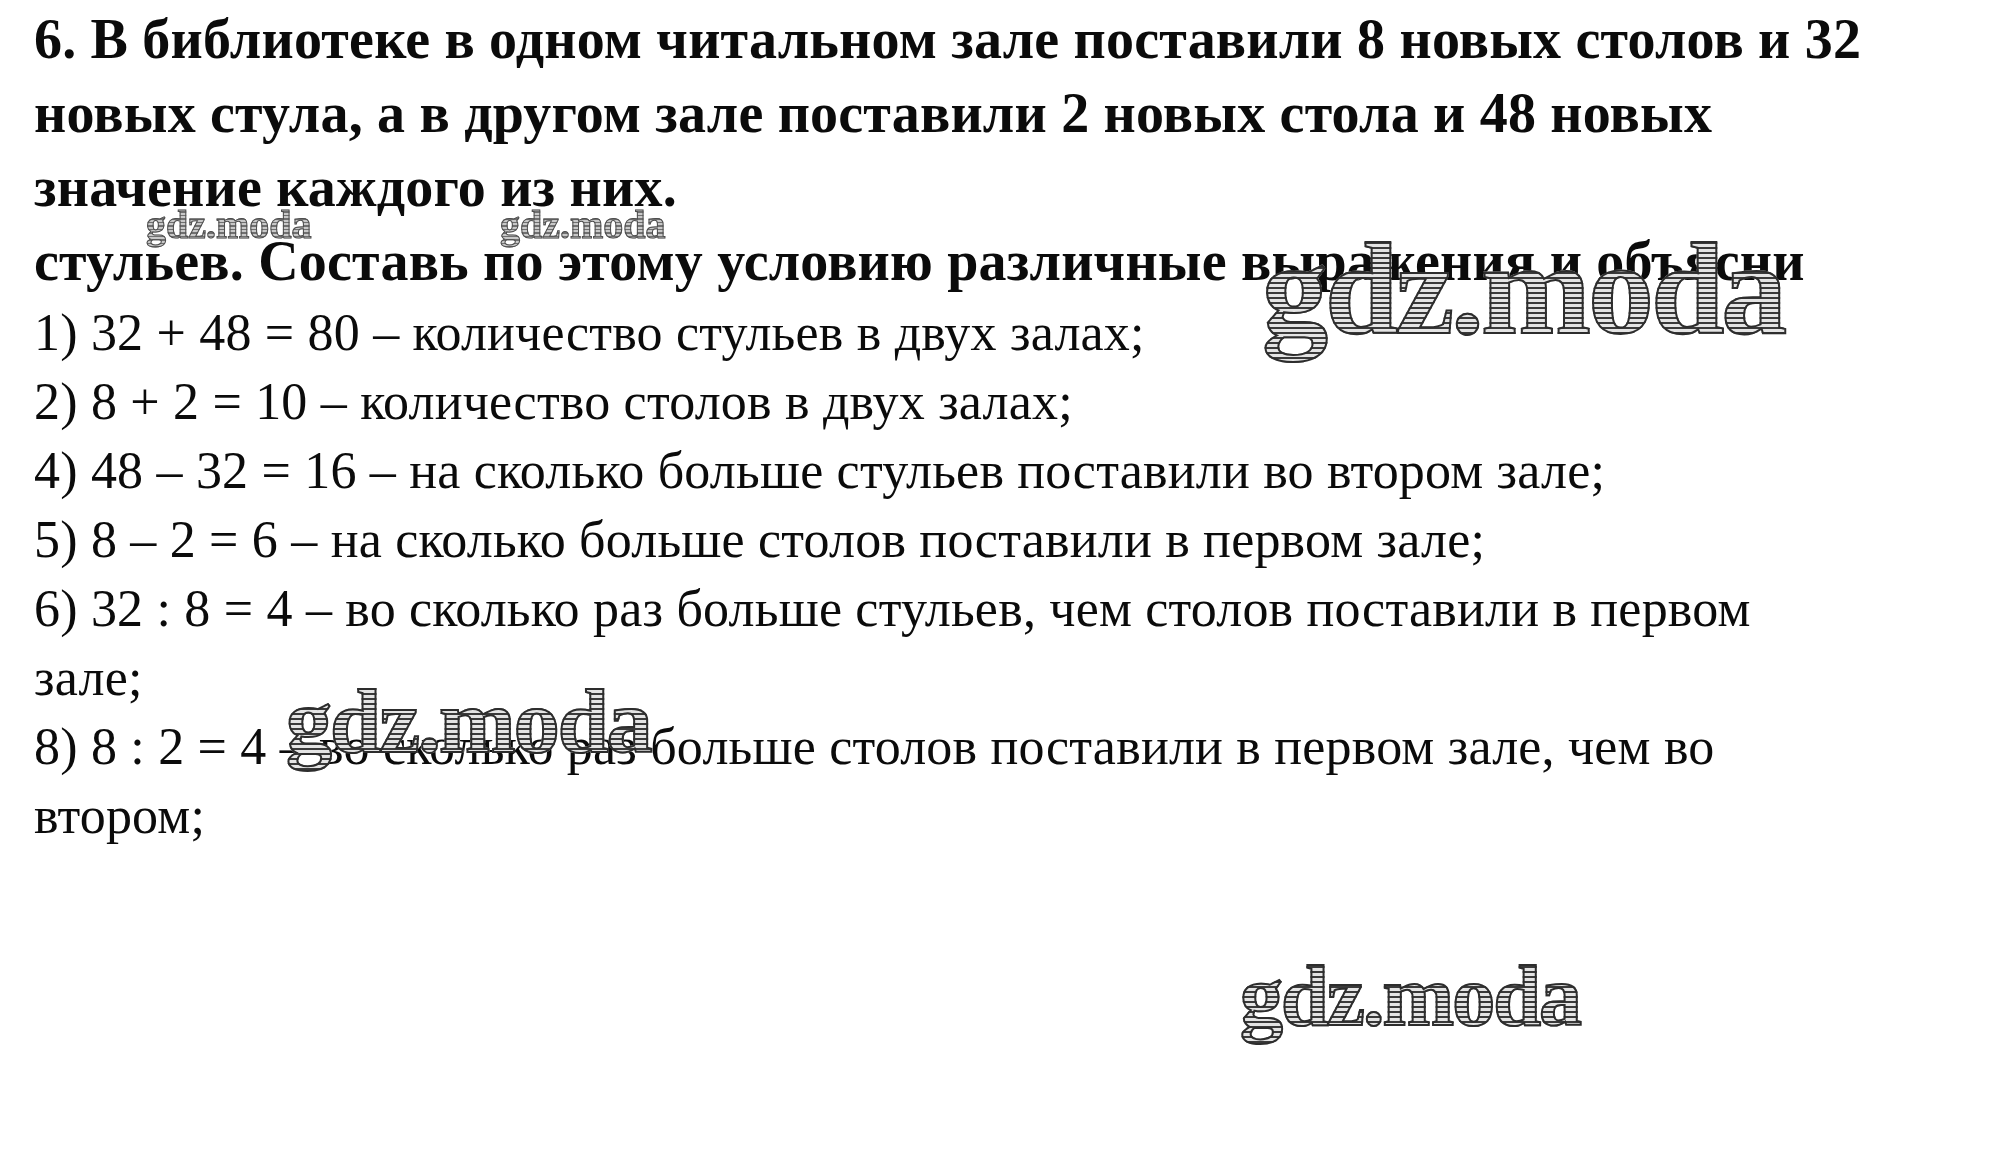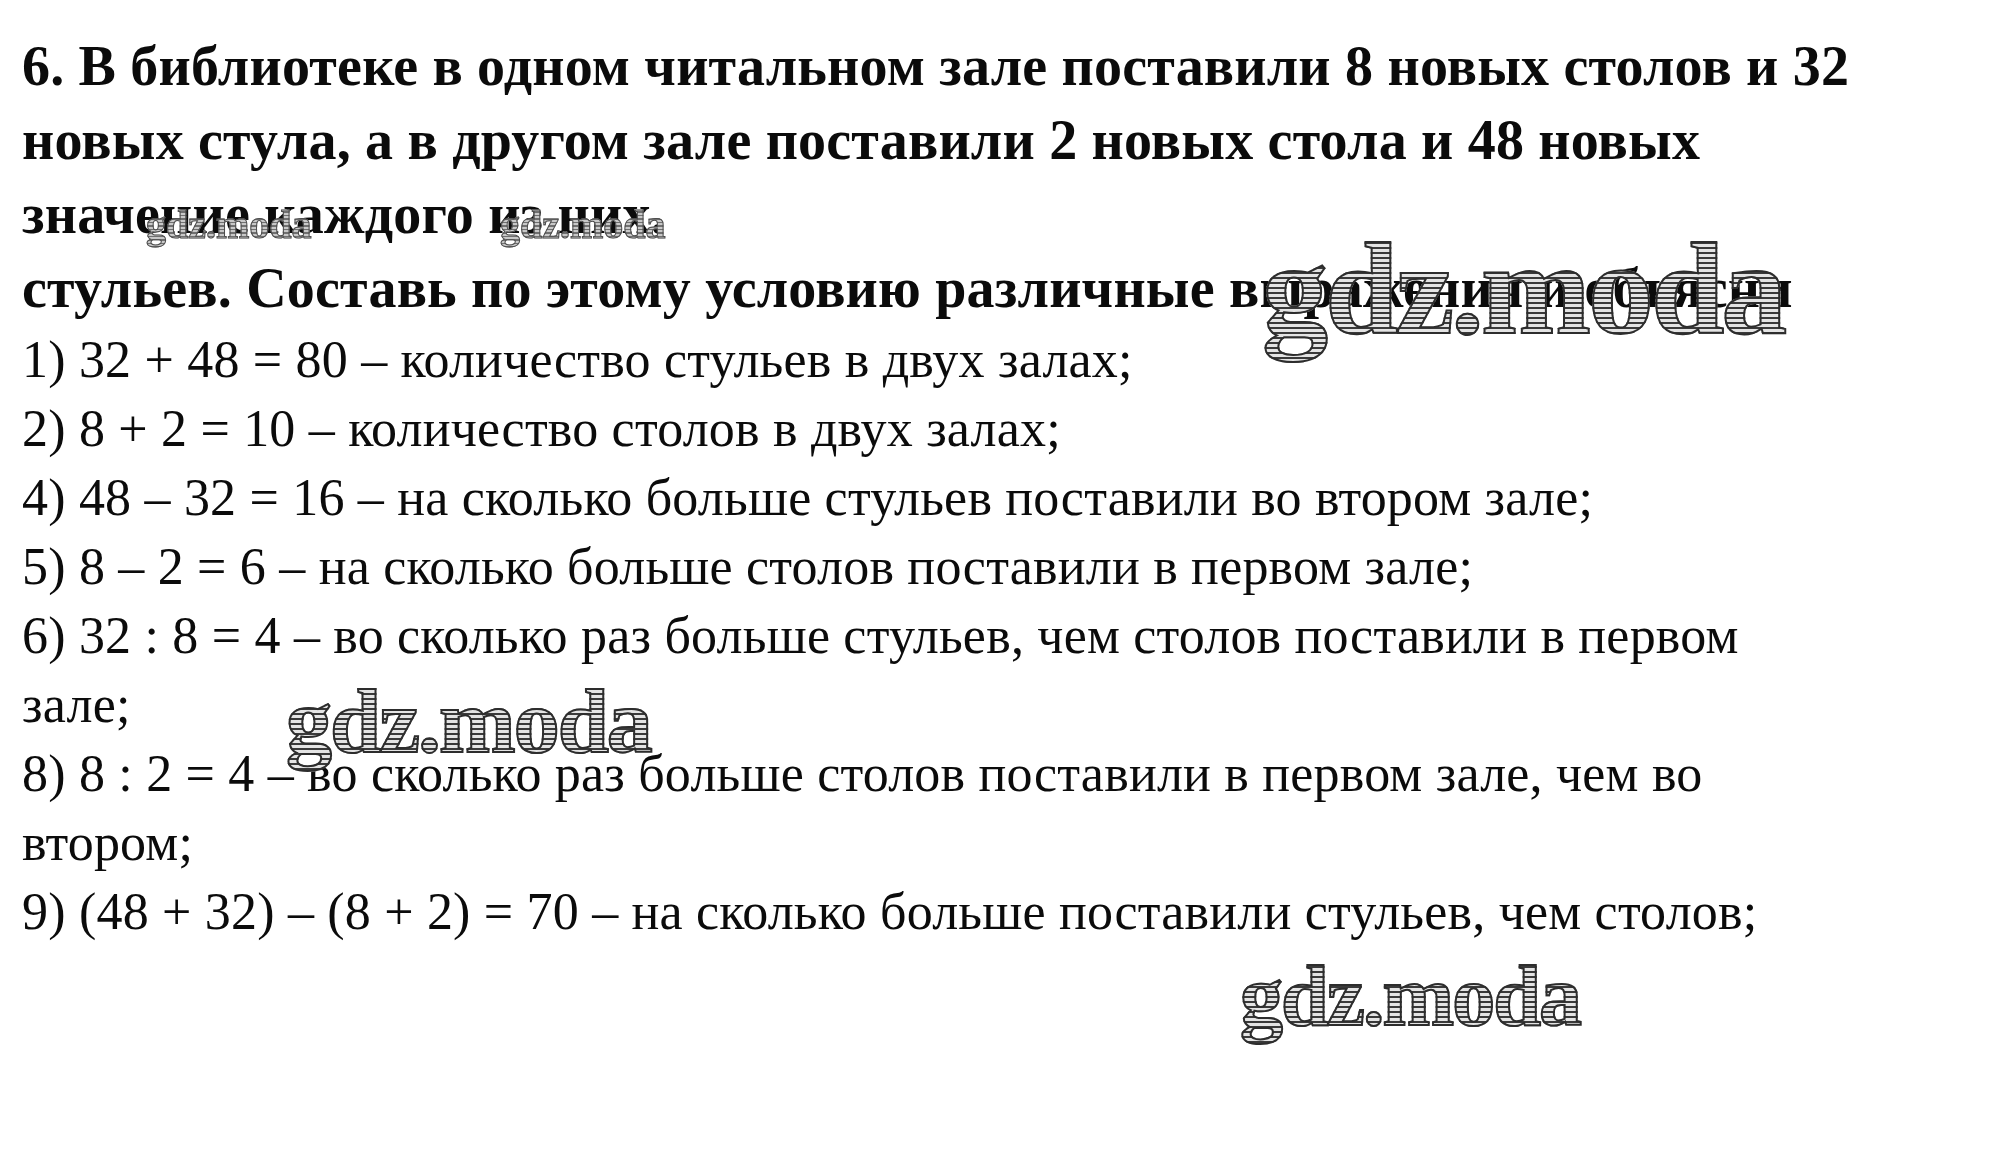--- a/index.html
+++ b/index.html
@@ -11,24 +11,23 @@
     position: relative;
     width: 2003px;
     height: 1157px;
     background: #ffffff;
     overflow: hidden;
     font-family: "Liberation Serif", serif;
     color: #0b0b0b;
   }
   .content {
     position: absolute;
-    left: 22px;
+    left: 34px;
     top: 2px;
     width: 1960px;
-    margin-top: 27px;
   }
   .heading-line {
     font-size: 56px;
     font-weight: bold;
     line-height: 74px;
     white-space: nowrap;
     letter-spacing: 0.2px;
   }
   .solution-line {
     font-size: 52px;
@@ -98,21 +97,20 @@
 
     <div>
       <div class="solution-line">1) 32 + 48 = 80 – количество стульев в двух залах;</div>
       <div class="solution-line">2) 8 + 2 = 10 – количество столов в двух залах;</div>
       <div class="solution-line">4) 48 – 32 = 16 – на сколько больше стульев поставили во втором зале;</div>
       <div class="solution-line">5) 8 – 2 = 6 – на сколько больше столов поставили в первом зале;</div>
       <div class="solution-line">6) 32 : 8 = 4 – во сколько раз больше стульев, чем столов поставили в первом</div>
       <div class="solution-line">зале;</div>
       <div class="solution-line">8) 8 : 2 = 4 – во сколько раз больше столов поставили в первом зале, чем во</div>
       <div class="solution-line">втором;</div>
-      <div class="solution-line">9) (48 + 32) – (8 + 2) = 70 – на сколько больше поставили стульев, чем столов;</div>
     </div>
 
   </div>
 
   <span class="wm wm-small wm-small-1">gdz.moda</span>
   <span class="wm wm-small wm-small-2">gdz.moda</span>
   <span class="wm wm-large">gdz.moda</span>
   <span class="wm wm-mid">gdz.moda</span>
   <span class="wm wm-bottom">gdz.moda</span>
 

